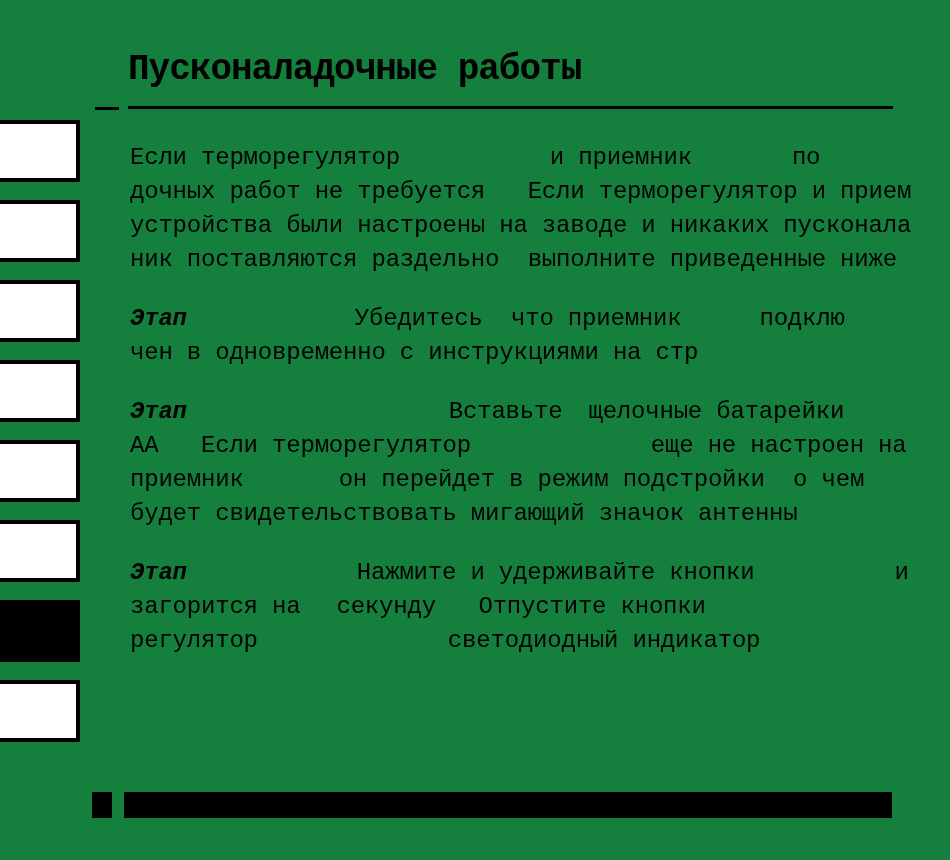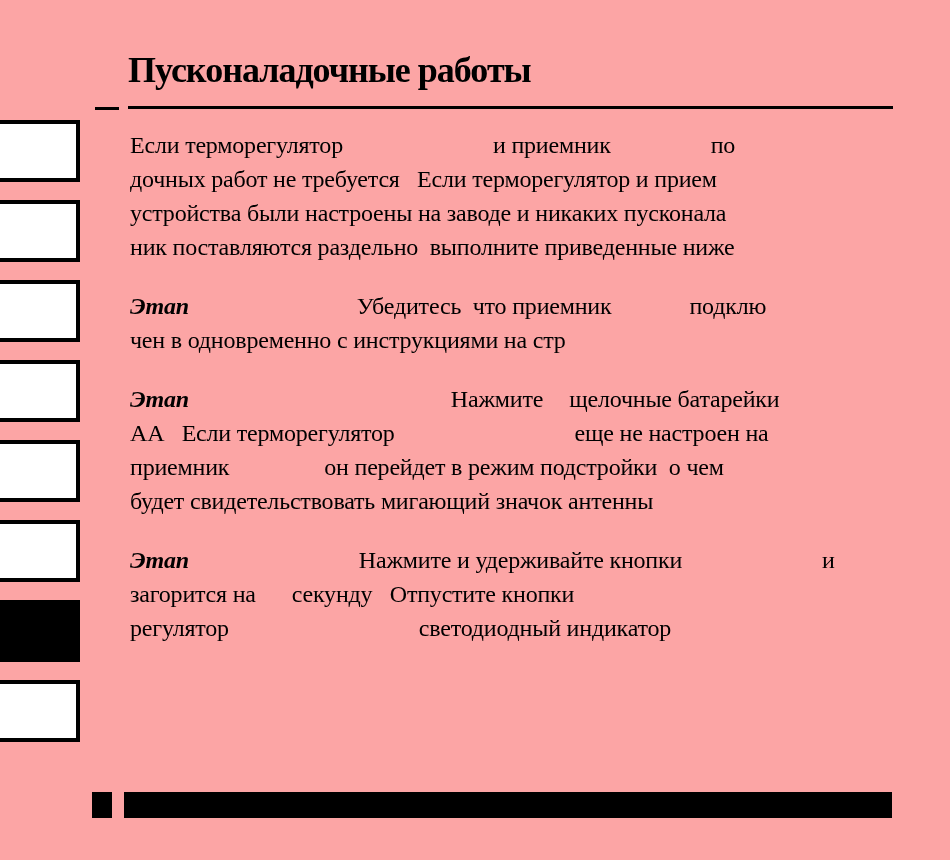--- a/index.html
+++ b/index.html
@@ -1,37 +1,37 @@
 <!DOCTYPE html>
 <html><head>
 <meta charset="utf-8">
 <style>
   html,body{margin:0;padding:0;background:#ffffff;}
   .page{
-    position:relative;width:950px;height:860px;background:#fca5a5;
-    color:#000000;font-family:Liberation Serif, serif;overflow:hidden;
+    position:relative;width:950px;height:860px;background:#15803d;
+    color:#000000;font-family:Liberation Mono, monospace;overflow:hidden;
   }
   
   .sidebar{position:absolute;left:0;top:0;width:100px;height:860px;}
   .tab{
     position:absolute;left:-10px;width:90px;height:62px;
     border:4px solid #000;background:#fff;box-sizing:border-box;
   }
   .tab.filled{background:#000;}
   
   .title{
     position:absolute;left:128px;top:48px;margin:0;
     font-size:36px;font-weight:bold;letter-spacing:-1px;line-height:44px;
     white-space:pre;
   }
   .rule{position:absolute;left:128px;top:106px;width:765px;height:3px;background:#000;}
   .dash{position:absolute;left:95px;top:107px;width:24px;height:3px;background:#000;}
   
   .content{position:absolute;left:130px;top:128px;width:750px;}
-  .para{margin:0 0 25px 0;}
+  .para{margin:13px 0 25px 0;}
   .line{height:34px;line-height:34px;font-size:24px;white-space:pre;letter-spacing:-0.2px;}
   .gap{display:inline-block;height:1px;vertical-align:baseline;}
   .etap{font-weight:bold;font-style:italic;text-align:right;}
   
   .fsquare{position:absolute;left:92px;top:792px;width:20px;height:26px;background:#000;}
   .fbar{position:absolute;left:124px;top:792px;width:768px;height:26px;background:#000;}
 </style>
 </head>
 <body>
 
@@ -57,21 +57,21 @@
         <div class="line"><span>Если терморегулятор</span><span class="gap" style="width: 150px;"></span><span>и приемник</span><span class="gap" style="width: 100px;"></span><span>по</span></div>
         <div class="line"><span>дочных работ не требуется   Если терморегулятор и прием</span></div>
         <div class="line"><span>устройства были настроены на заводе и никаких пусконала</span></div>
         <div class="line"><span>ник поставляются раздельно  выполните приведенные ниже</span></div>
       </div>
       <div class="para">
         <div class="line"><span class="etap">Этап</span><span class="gap" style="width: 168px;"></span><span>Убедитесь  что приемник</span><span class="gap" style="width: 78px;"></span><span>подклю</span></div>
         <div class="line"><span>чен в одновременно с инструкциями на стр</span></div>
       </div>
       <div class="para">
-        <div class="line"><span class="etap">Этап</span><span class="gap" style="width: 262px;"></span><span>Нажмите</span><span class="gap" style="width: 26px;"></span><span>щелочные батарейки</span></div>
+        <div class="line"><span class="etap">Этап</span><span class="gap" style="width: 262px;"></span><span>Вставьте</span><span class="gap" style="width: 26px;"></span><span>щелочные батарейки</span></div>
         <div class="line"><span>АА   Если терморегулятор</span><span class="gap" style="width: 180px;"></span><span>еще не настроен на</span></div>
         <div class="line"><span>приемник</span><span class="gap" style="width: 95px;"></span><span>он перейдет в режим подстройки  о чем</span></div>
         <div class="line"><span>будет свидетельствовать мигающий значок антенны</span></div>
       </div>
       <div class="para">
         <div class="line"><span class="etap">Этап</span><span class="gap" style="width: 170px;"></span><span>Нажмите и удерживайте кнопки</span><span class="gap" style="width: 140px;"></span><span>и</span></div>
         <div class="line"><span>загорится на</span><span class="gap" style="width: 36px;"></span><span>секунду   Отпустите кнопки</span></div>
         <div class="line"><span>регулятор</span><span class="gap" style="width: 190px;"></span><span>светодиодный индикатор</span></div>
       </div>
     </div>

